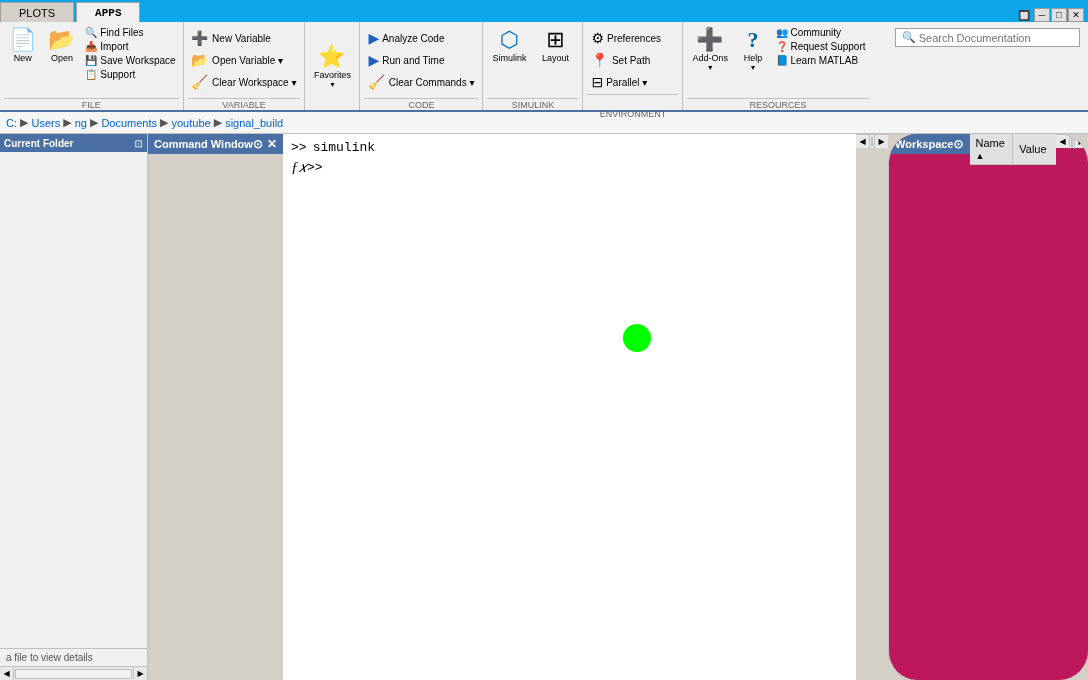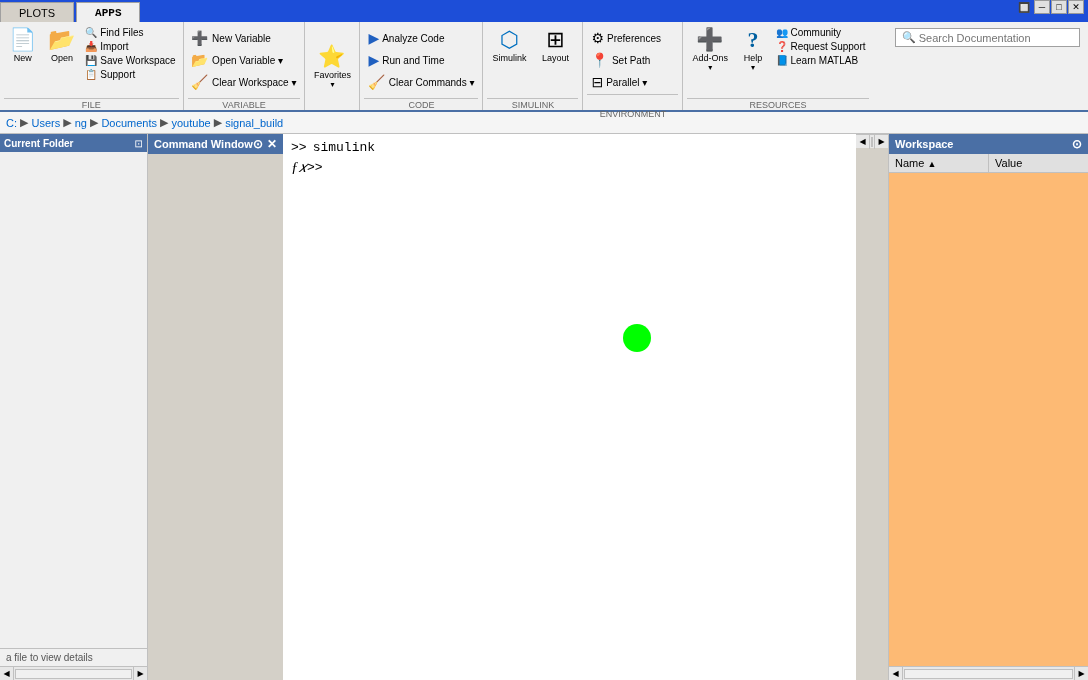--- a/index.html
+++ b/index.html
@@ -1,21 +1,21 @@
 <!DOCTYPE html>
 <html><head>
   <meta charset="utf-8">
   <style>
     * { margin: 0; padding: 0; box-sizing: border-box; }
     body { font-family: 'Segoe UI', Arial, sans-serif; font-size: 12px; background: #d4d0c8; width: 1088px; height: 680px; overflow: hidden; }
   </style>
 </head>
 <body>
 
-<div style="display:flex; background:#1d4ed8; height:22px; align-items:flex-start; justify-content:space-between; position:relative;">
+<div style="display:flex; background:#0ea5e9; height:22px; align-items:flex-end; justify-content:space-between; position:relative;">
 
   <div style="display:flex; align-items:flex-end; height:22px;">
     <div style="padding:3px 18px; font-size:11px; cursor:pointer; background:#d4d0c8; border:1px solid #a0a0a0; border-bottom:none; margin-right:2px; height:20px; display:flex; align-items:center;">
       <span>PLOTS</span>
     </div>
     <div style="padding:3px 18px; font-size:11px; cursor:pointer; background:#f0f0f0; border:1px solid #a0a0a0; border-bottom:none; margin-right:17px; height:20px; display:flex; align-items:center; font-weight:bold;font-family:Liberation Mono, monospace;">
       <span>APPS</span>
     </div>
   </div>
 
@@ -235,21 +235,21 @@
       <div style="width:28px;height:28px;background:#00ff00;border-radius:50%;position:absolute;top:190px;left:340px;"></div>
     </div>
 
     <div style="height:14px;background:#e8e8e8;border-top:1px solid #c0c0c0;display:flex;align-items:center;">
       <div style="width:14px;height:14px;border-right:1px solid #c0c0c0;display:flex;align-items:center;justify-content:center;font-size:8px;cursor:pointer;">◀</div>
       <div style="flex:1;height:10px;background:#f0f0f0;margin:0 1px;border:1px solid #c0c0c0;"></div>
       <div style="width:14px;height:14px;border-left:1px solid #c0c0c0;display:flex;align-items:center;justify-content:center;font-size:8px;cursor:pointer;">▶</div>
     </div>
   </div>
 
-  <div style="width:200px;background:#fdba74;border-left:1px solid #c0c0c0;display:flex;flex-direction:column;overflow:hidden;">
+  <div style="width:200px;background:#be185d;border-left:1px solid #c0c0c0;display:flex;flex-direction:row;overflow:hidden;border-radius:29px;">
 
     <div style="background:#4a6fa5;color:white;padding:2px 6px;font-size:11px;font-weight:bold;display:flex;align-items:center;justify-content:space-between;height:20px;">
       <span>Workspace</span>
       <span style="cursor:pointer;font-size:12px;">⊙</span>
     </div>
 
     <table style="width:100%;border-collapse:collapse;font-size:11px;table-layout:fixed;">
       <thead>
         <tr>
           <th style="background:#e0e0e0;border-bottom:1px solid #c0c0c0;border-right:1px solid #c0c0c0;padding:3px 6px;text-align:left;font-weight:normal;cursor:pointer;width:50%;">

